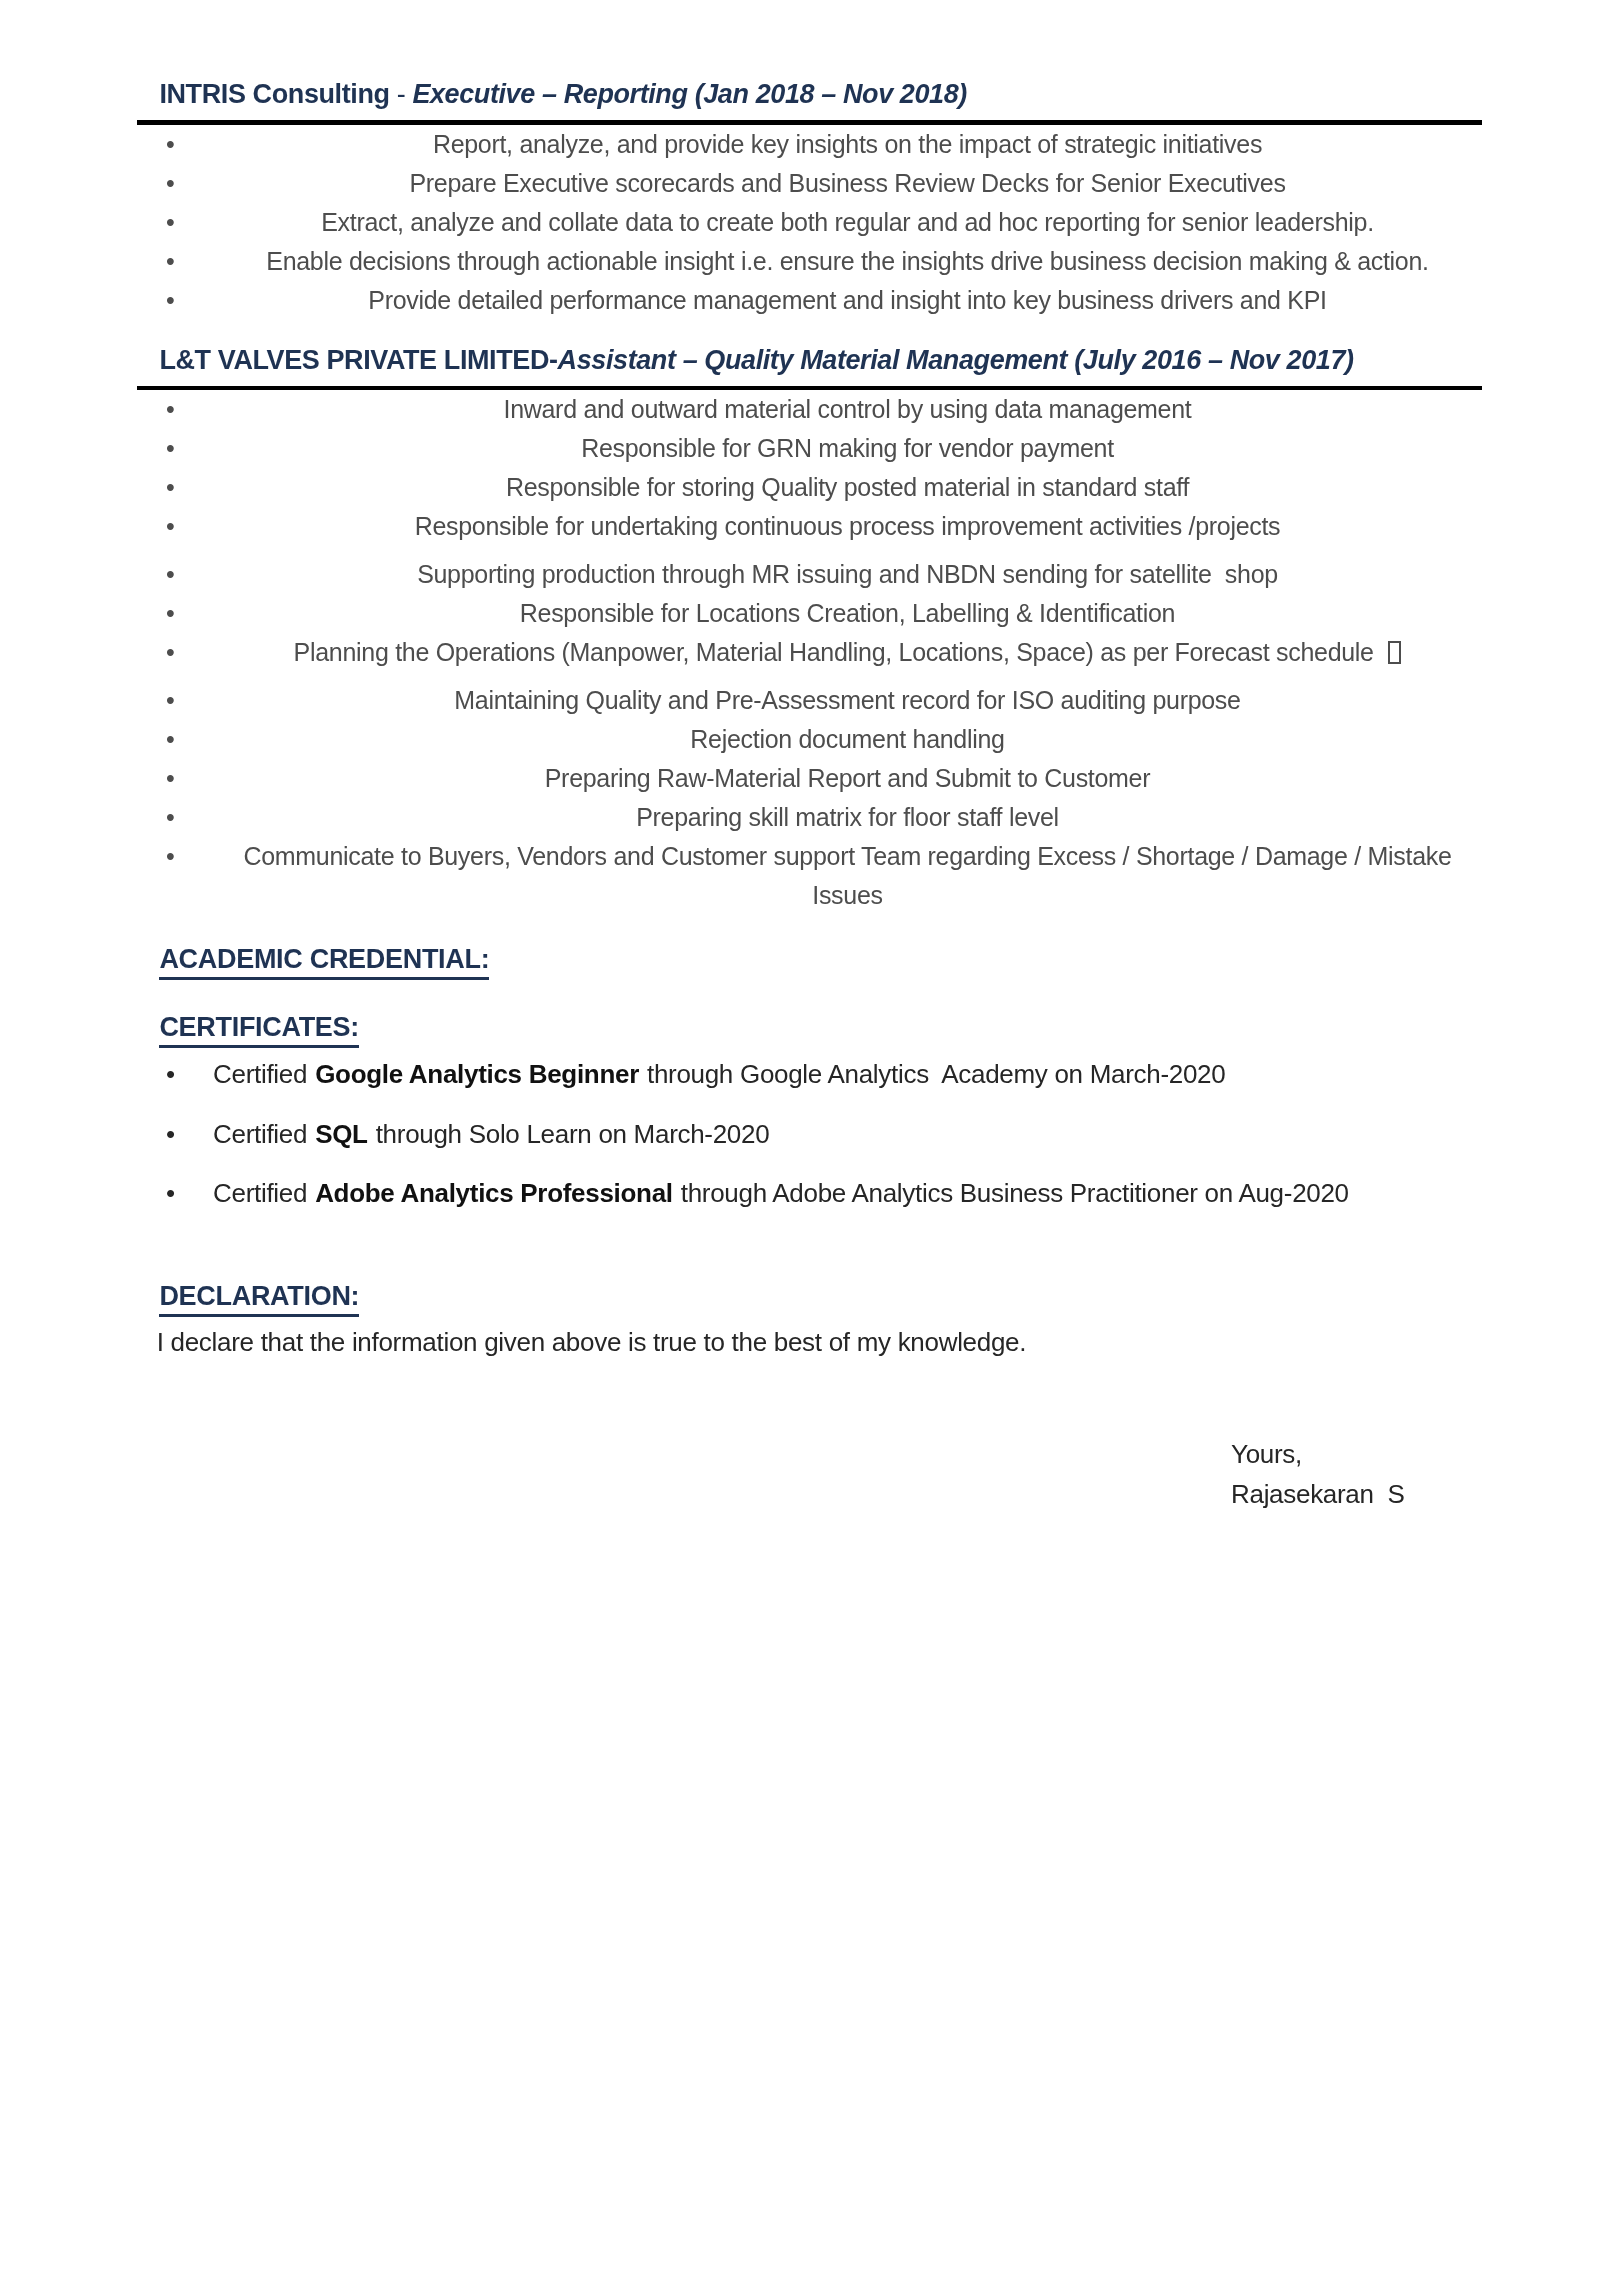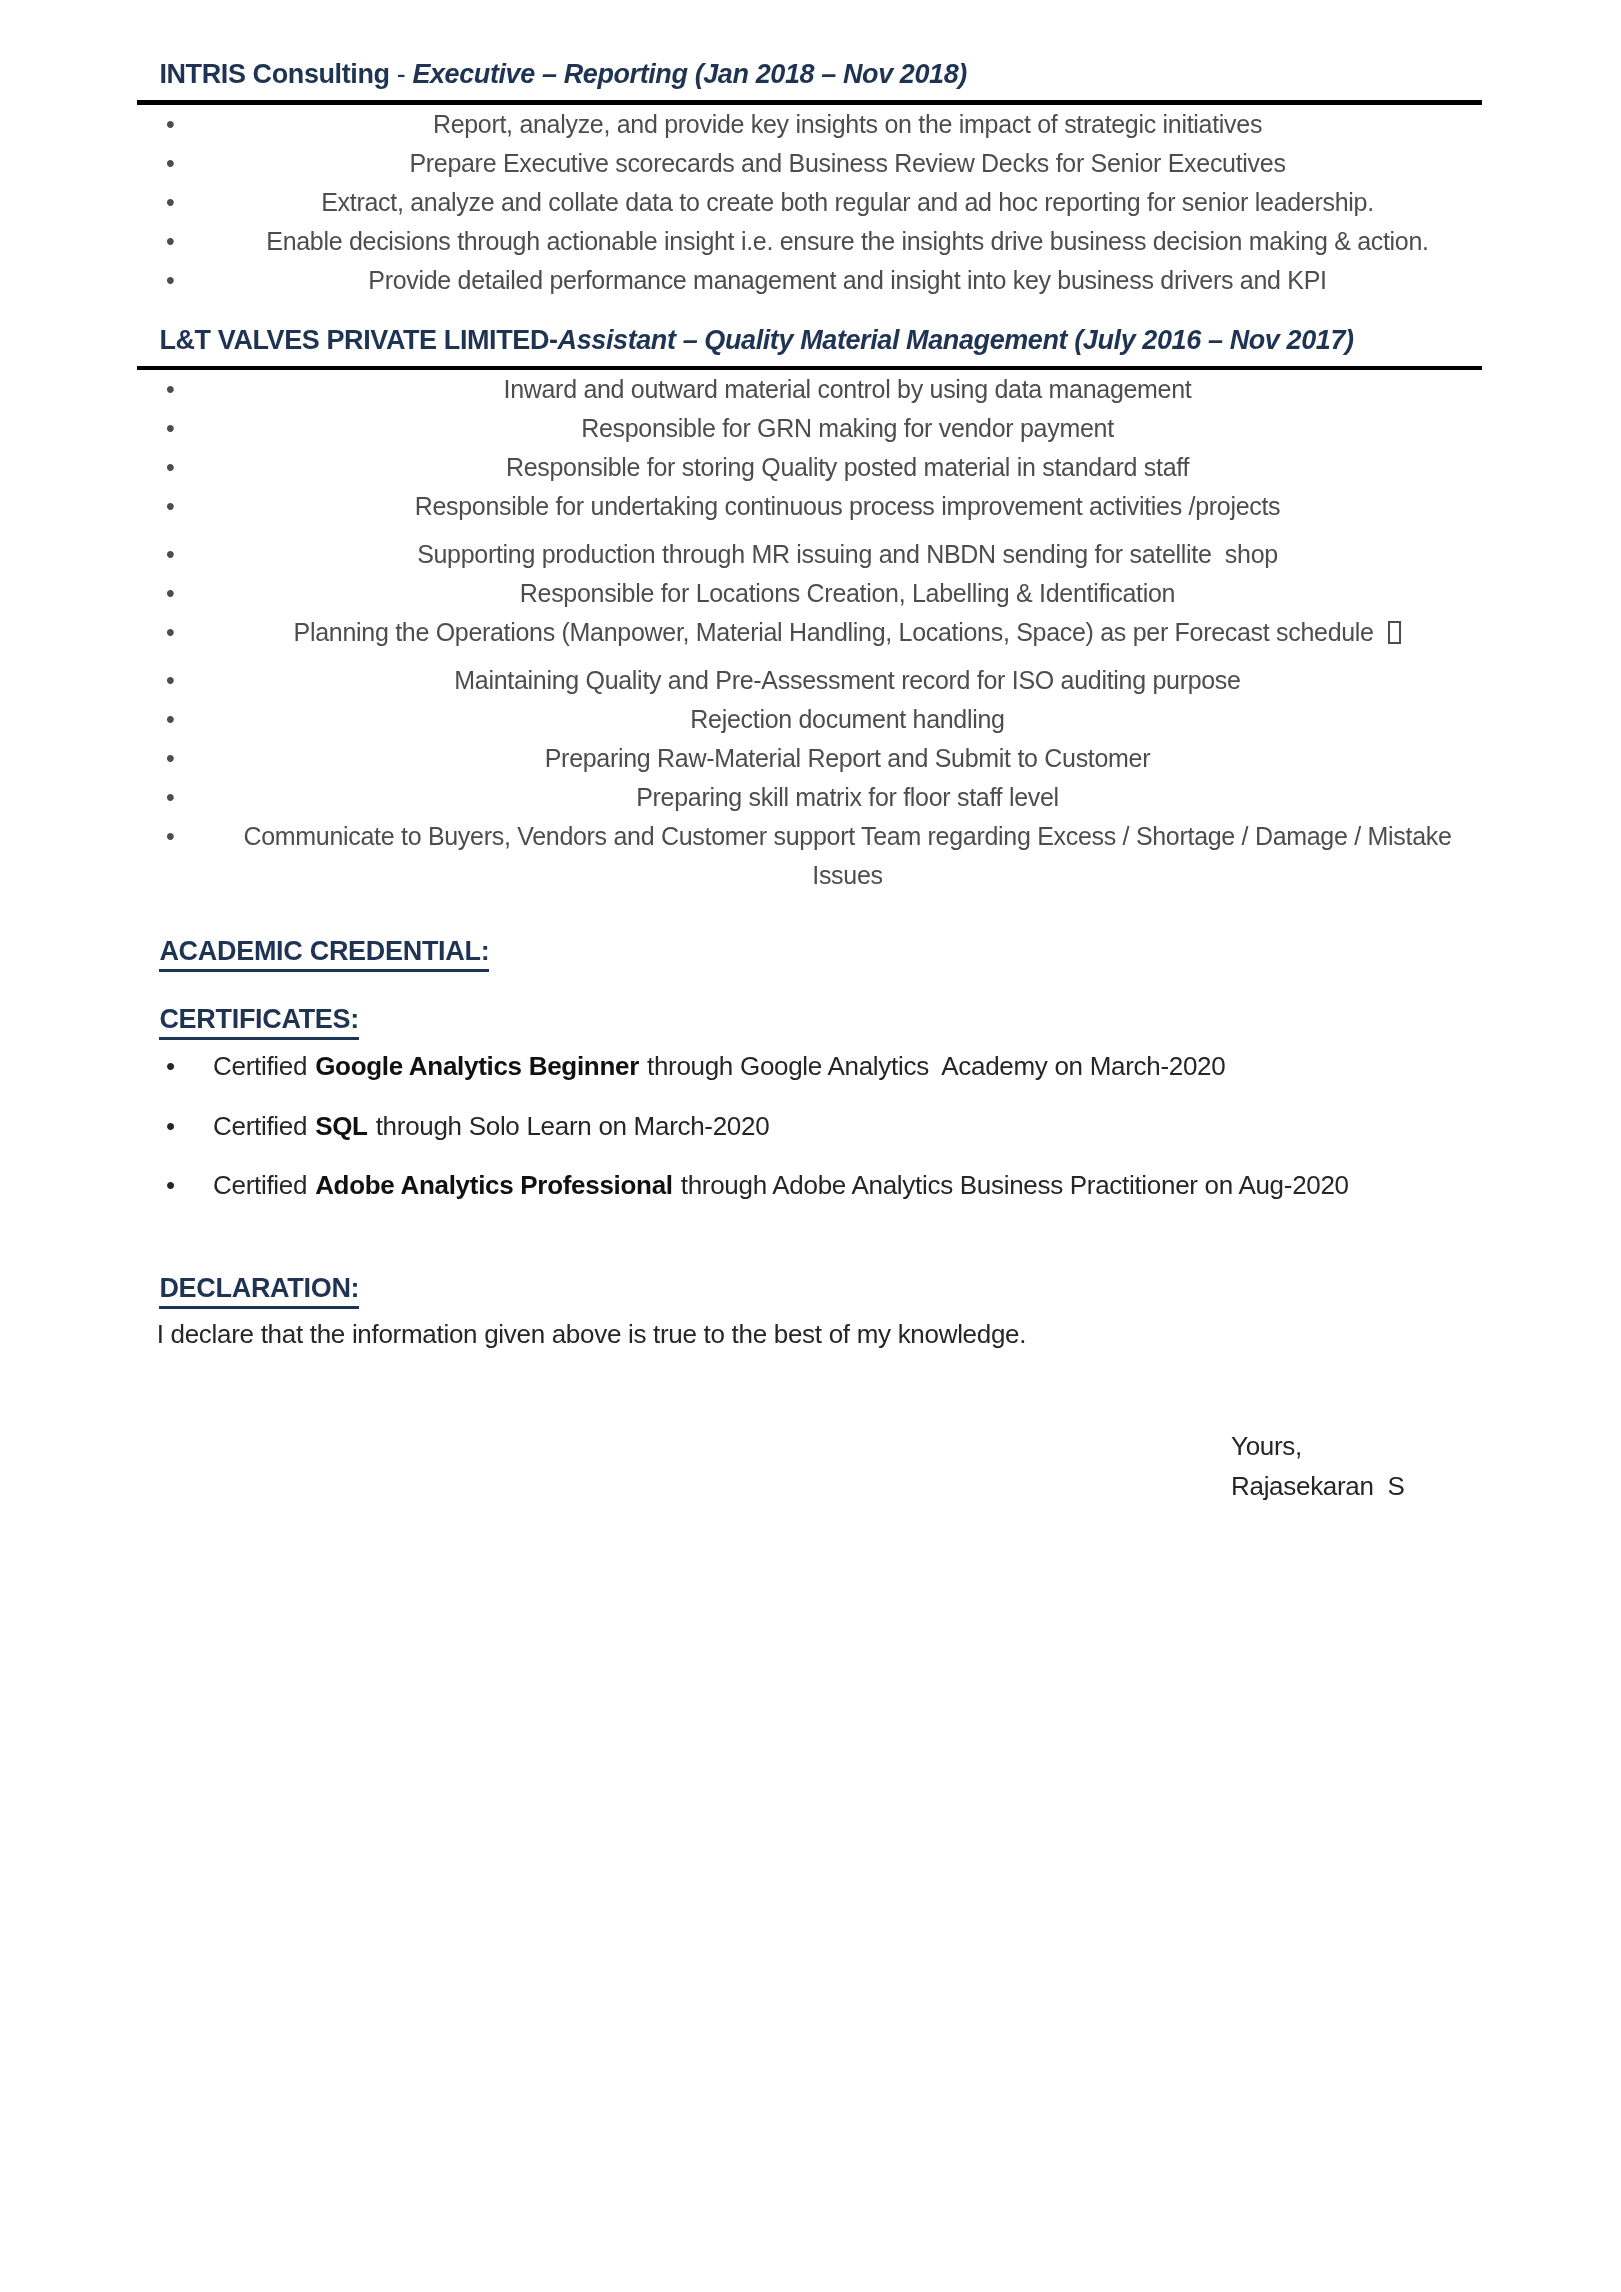--- a/index.html
+++ b/index.html
@@ -10,21 +10,21 @@
   *{box-sizing:border-box;}
   html,body{margin:0;padding:0;background:#ffffff;}
   .page{
     position:relative;
     width:1621px;height:2293px;
     background:#ffffff;
     font-family:"Liberation Sans", sans-serif;
     letter-spacing:-0.3px;
     overflow:hidden;
   }
-  .content{margin-left:137px;width:1345px;padding-top:56px;}
+  .content{margin-left:137px;width:1345px;padding-top:76px;}
 
   
   .exp-head{
     margin-left:22.4px;
     font-size:27px;line-height:36px;
     font-weight:700;color:var(--navy);
     letter-spacing:-0.4px;
     white-space:nowrap;
   }
   .exp-head .sep{font-weight:400;}
@@ -58,21 +58,21 @@
 
   
   .sec-head{margin-left:22.4px;}
   .sec-head span{
     display:inline-block;
     font-size:27px;line-height:32px;
     font-weight:700;color:var(--navy);
     border-bottom:3.6px solid var(--navy);
     padding-bottom:1.8px;
   }
-  .mt-academic{margin-top:40px;}
+  .mt-academic{margin-top:28px;}
   .mt-certs{margin-top:31px;}
   .mt-decl{margin-top:67px;}
 
   
   .brow{
     position:relative;
     padding-left:76px;
     font-size:26px;line-height:39px;
     color:var(--ink);
   }

